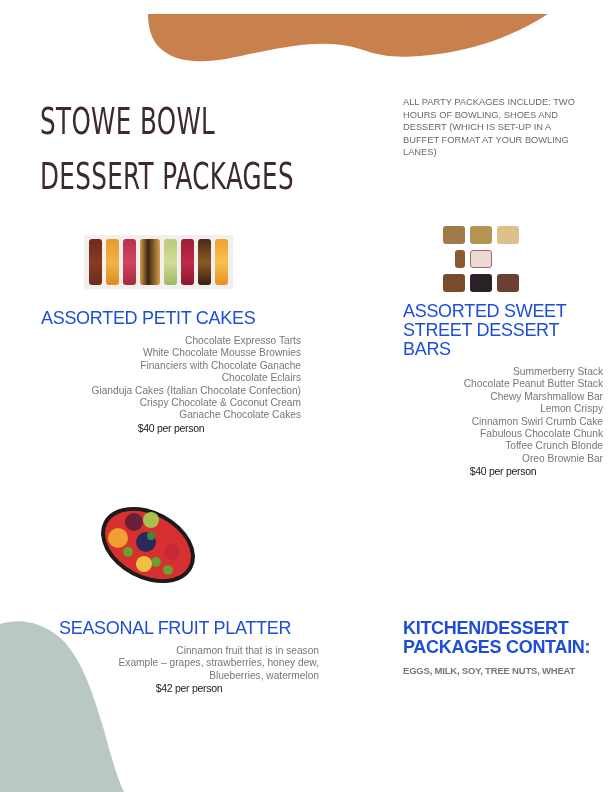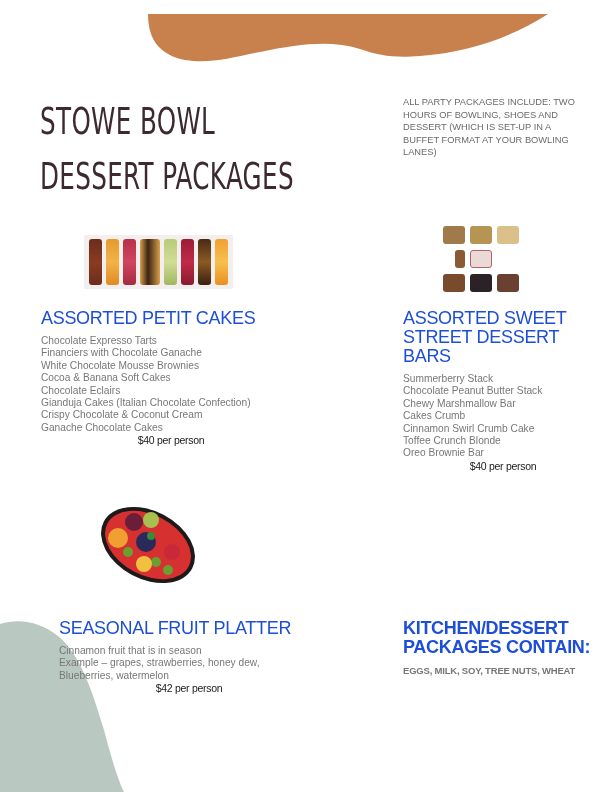--- a/index.html
+++ b/index.html
@@ -4,24 +4,24 @@
 <style>
   html, body { margin:0; padding:0; }
   body { width:612px; height:792px; position:relative; overflow:hidden; background:#ffffff; font-family:"DejaVu Sans", sans-serif; }
   .abs { position:absolute; }
   .blob-top { left:0; top:0; width:612px; height:70px; }
   .blob-bottom { left:0; top:600px; width:140px; height:192px; }
   .title { left:40px; top:94px; font-family:"DejaVu Sans Condensed","DejaVu Sans", sans-serif; font-stretch:condensed; color:#3d2a30; font-size:38px; line-height:55px; letter-spacing:0.5px; transform:scaleX(0.72); transform-origin:left top; white-space:nowrap; font-weight:normal; }
   .title div { white-space:nowrap; }
   .intro { left:403px; top:96px; width:180px; font-size:9.3px; line-height:12.5px; color:#6a6a6a; text-transform:uppercase; font-family:"Liberation Sans", sans-serif; }
   .section-head { font-family:"Liberation Sans", sans-serif; font-size:18px; color:#1d4ed8; line-height:19px; letter-spacing:-0.3px; }
-  .items { font-family:"Liberation Sans", sans-serif; font-size:10.2px; color:#777; line-height:12.4px; margin-top:7px; }
+  .items { font-family:"Liberation Sans", sans-serif; font-size:10.2px; color:#777; line-height:12.4px; margin-top:7px;text-align:right; }
   .price { font-family:"Liberation Sans", sans-serif; font-size:10.5px; color:#1a1a1a; line-height:12.4px; letter-spacing:-0.3px;text-align:center; }
   .sec1 { left:41px; top:309px; width:260px; }
-  .sec2 { left:403px; top:309px; width:200px; }
+  .sec2 { left:403px; top:302px; width:200px; }
   .sec3 { left:47px; top:619px; width:260px;margin-left:12px; }
   .sec4 { left:403px; top:619px; width:200px;font-weight:bold; }
   .allergens { font-family:"Liberation Sans", sans-serif; font-size:9.5px; color:#777; margin-top:8px; text-transform:uppercase; letter-spacing:-0.2px; }
   .img { overflow:hidden; }
   .img-cakes { left:84px; top:235px; width:149px; height:54px; background:#f2efee; border-radius:2px; display:flex; align-items:center; justify-content:space-around; padding:0 3px; box-sizing:border-box; }
   .img-cakes .col { width:13px; height:46px; border-radius:3px; }
   .img-bars { left:440px; top:226px; width:82px; height:72px; display:grid; grid-template-columns:repeat(3, 22px); grid-template-rows:repeat(3, 18px); gap:6px 5px; justify-content:center; }
   .img-bars .bar { border-radius:3px; }
   .img-fruit { left:96px; top:500px; width:105px; height:90px; }
 </style>
@@ -78,39 +78,39 @@
   <circle cx="60" cy="62" r="5" fill="#6aa030"></circle>
   <circle cx="72" cy="70" r="5" fill="#6aa030"></circle>
   <circle cx="48" cy="64" r="8" fill="#f2c040"></circle>
   <circle cx="76" cy="52" r="8" fill="#c82838"></circle>
 </svg>
 
 <div class="abs sec1">
   <div class="section-head">ASSORTED PETIT CAKES</div>
   <div class="items">
     <div>Chocolate Expresso Tarts</div>
+    <div>White Chocolate Mousse Brownies</div>
     <div>Financiers with Chocolate Ganache</div>
-    <div>White Chocolate Mousse Brownies</div>
-    <div>Cocoa &amp; Banana Soft Cakes</div>
     <div>Chocolate Eclairs</div>
     <div>Gianduja Cakes (Italian Chocolate Confection)</div>
     <div>Crispy Chocolate &amp; Coconut Cream</div>
     <div>Ganache Chocolate Cakes</div>
   </div>
   <div class="price">$40 per person</div>
 </div>
 
 <div class="abs sec2">
   <div class="section-head">ASSORTED SWEET STREET DESSERT BARS</div>
   <div class="items">
     <div>Summerberry Stack</div>
     <div>Chocolate Peanut Butter Stack</div>
     <div>Chewy Marshmallow Bar</div>
-    <div>Cakes Crumb</div>
+    <div>Lemon Crispy</div>
     <div>Cinnamon Swirl Crumb Cake</div>
+    <div>Fabulous Chocolate Chunk</div>
     <div>Toffee Crunch Blonde</div>
     <div>Oreo Brownie Bar</div>
   </div>
   <div class="price">$40 per person</div>
 </div>
 
 <div class="abs sec3">
   <div class="section-head">SEASONAL FRUIT PLATTER</div>
   <div class="items">
     <div>Cinnamon fruit that is in season</div>

